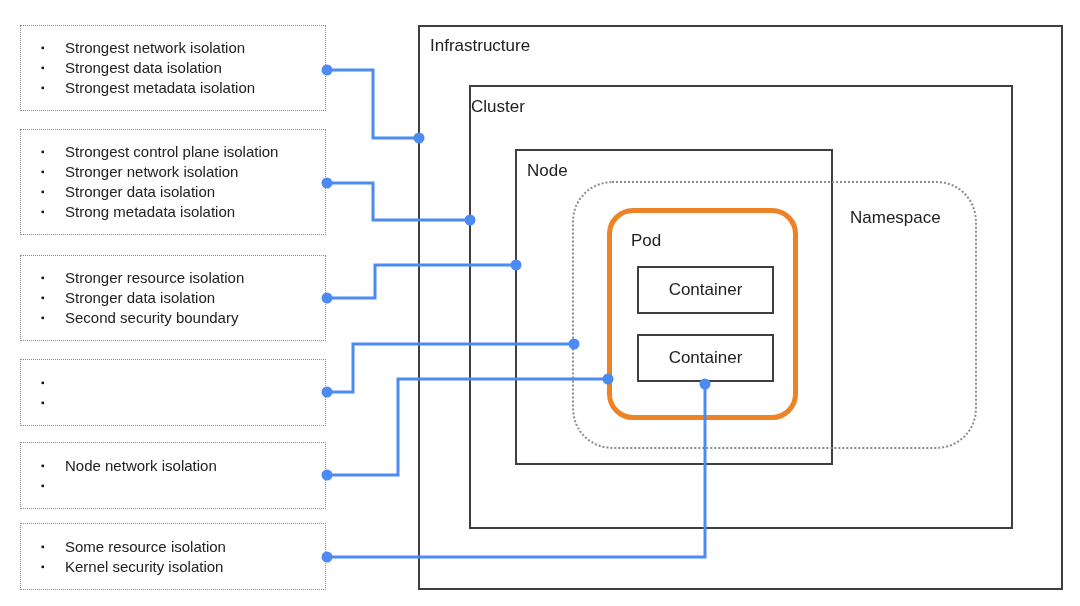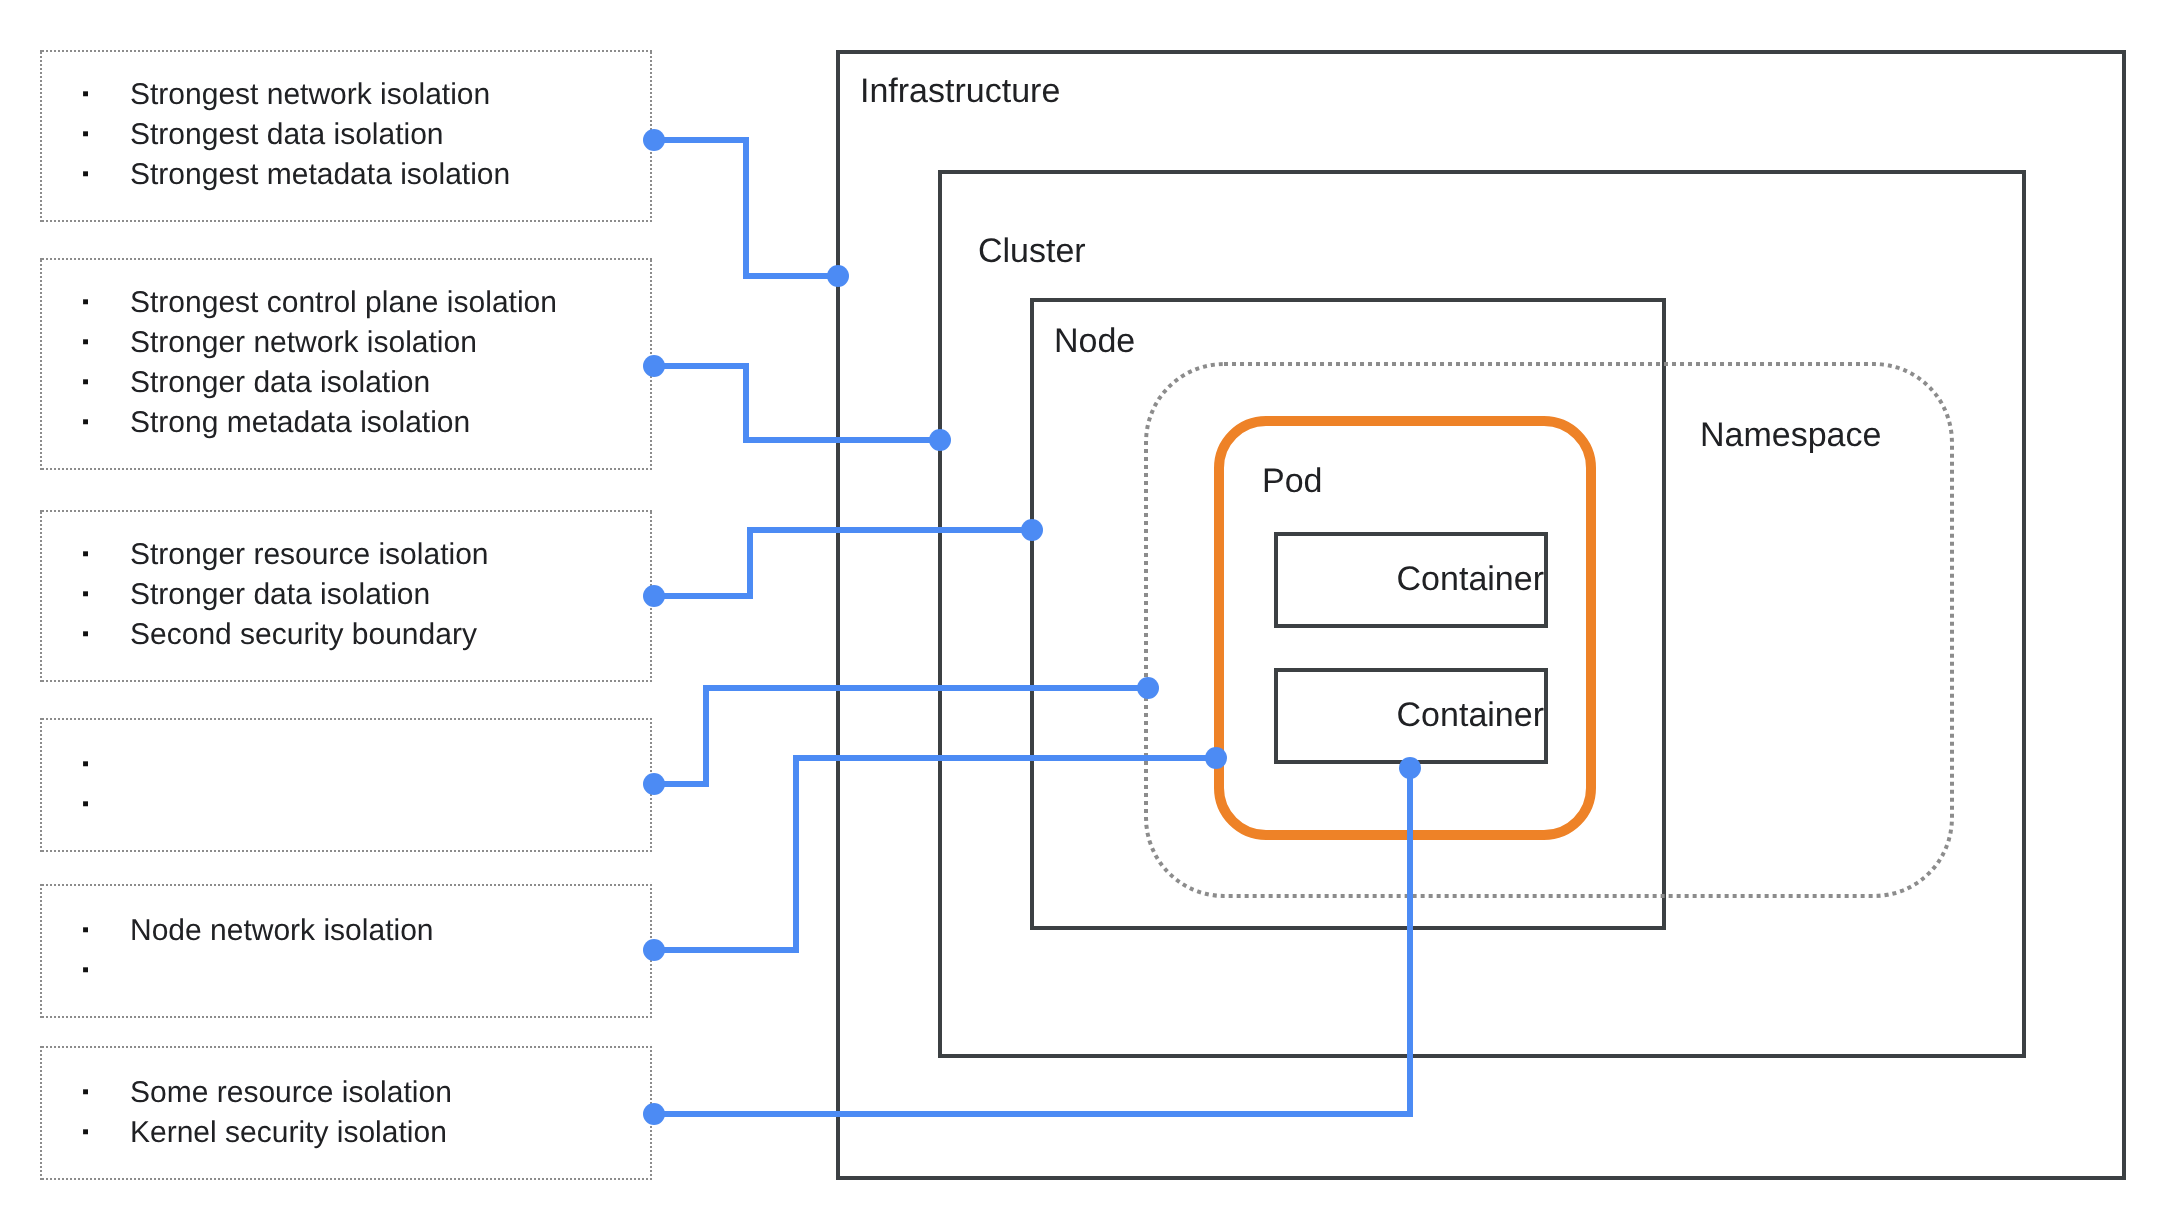--- a/index.html
+++ b/index.html
@@ -32,28 +32,28 @@
   
   .dbox{position:absolute;box-sizing:border-box;background:transparent;}
   .infrastructure{left:418px;top:25px;width:645px;height:565px;border:2px solid #3c4043;}
   .cluster{left:469px;top:85px;width:544px;height:444px;border:2px solid #3c4043;}
   .node{left:515px;top:149px;width:318px;height:316px;border:2px solid #3c4043;}
   .namespace{left:572px;top:181px;width:405px;height:268px;border:2px dotted #8c8c8c;border-radius:40px;}
   .pod{left:607px;top:208px;width:191px;height:212px;border:5px solid var(--orange,#ee8227);border-radius:26px;}
   .container-box{
     position:absolute;left:637px;width:137px;height:48px;
     border:2px solid #3c4043;box-sizing:border-box;
-    display:flex;align-items:center;justify-content:flex-end;
+    display:flex;align-items:center;justify-content:center;
     font-size:17px;background:#ffffff;
   }
   .container-1{top:266px;}
   .container-2{top:334px;}
   .dlabel{position:absolute;font-size:17px;white-space:nowrap;}
   .lbl-infrastructure{left:430px;top:36px;}
-  .lbl-cluster{left:489px;top:97px;margin-top:19px;}
+  .lbl-cluster{left:471px;top:97px;}
   .lbl-node{left:527px;top:161px;}
   .lbl-namespace{left:850px;top:208px;}
   .lbl-pod{left:631px;top:231px;}
   
   .connectors{position:absolute;left:0;top:0;z-index:10;pointer-events:none;}
 </style>
 </head>
 <body>
 
 <div class="stage" style="--text: #202124; --orange: #ee8227;">

